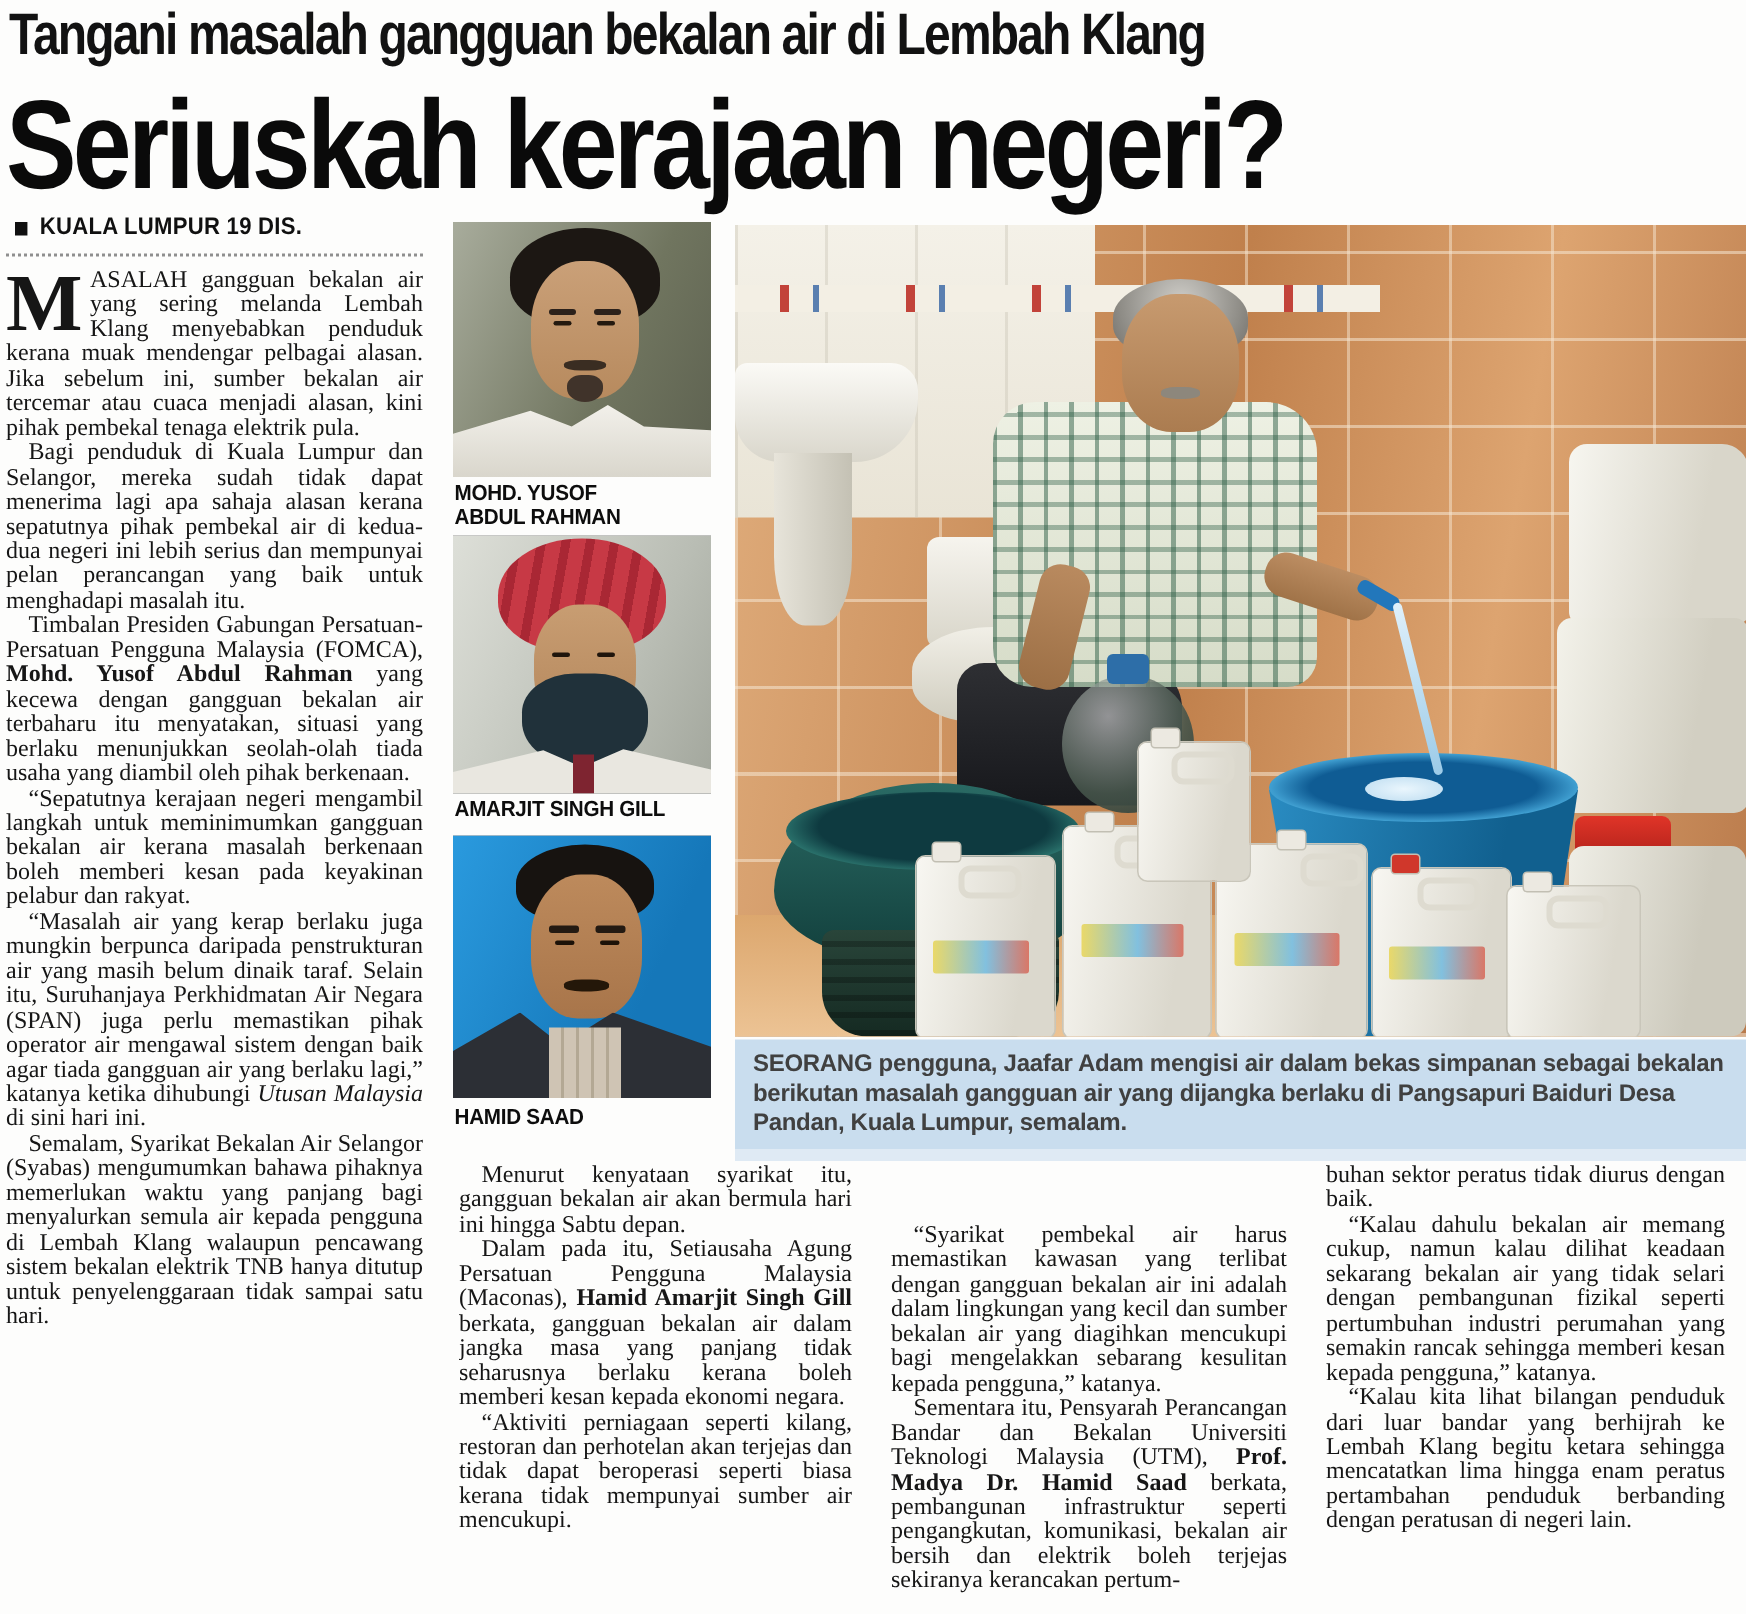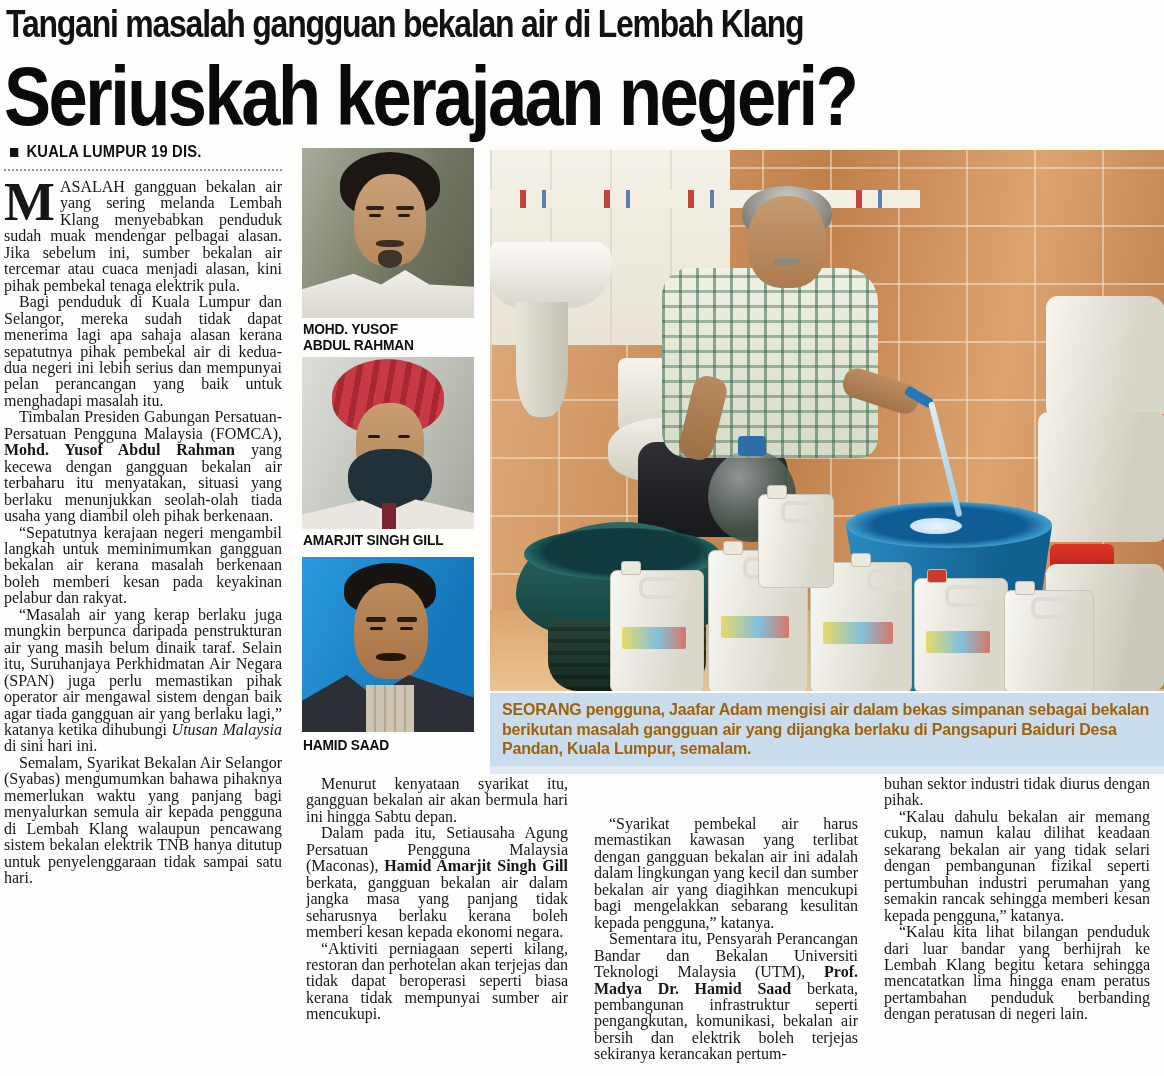--- a/index.html
+++ b/index.html
@@ -141,56 +141,56 @@
   .jcan{position:absolute;background:linear-gradient(100deg,#f8f7f2,#dbd8cd 75%);border:1px solid #c9c6ba;border-radius:7px;}
   .jcan .cap{position:absolute;top:-10px;width:18px;height:12px;background:#ece9e1;border:1px solid #c2bfb3;border-radius:3px;}
   .jcan .handle{position:absolute;top:6px;width:34px;height:14px;border:4px solid #dedbd0;border-radius:8px;background:transparent;}
   .jcan .label{position:absolute;left:12%;top:46%;width:70%;height:22px;background:
       linear-gradient(90deg,#e8d34a,#69b8e0 55%,#d95f4e);opacity:.8;border-radius:2px;}
   .redcap{background:#d0372b !important;}
 
   
   .mcap{position:absolute;left:490px;top:693px;width:674px;height:73px;background:#c9ddee;box-sizing:border-box;
         padding:7px 12px 0 12px;font-family:"Liberation Sans",sans-serif;font-weight:700;font-size:16px;
-        line-height:19.5px;color:#a16207;letter-spacing:-.2px;}
+        line-height:19.5px;color:#404040;letter-spacing:-.2px;}
   .mcap-strip{position:absolute;left:490px;top:766px;width:674px;height:8px;background:#dfeaf4;}
 </style>
 </head>
 <body>
 
 <div class="page">
 
   <div class="kicker">Tangani masalah gangguan bekalan air di Lembah Klang</div>
   <div class="headline">Seriuskah kerajaan negeri?</div>
 
   <div class="dateline">
     <span class="sq"></span>
     <span>KUALA LUMPUR 19 DIS.</span>
   </div>
   <div class="dotrule"></div>
 
   <div class="colbox col-left">
-      <p class="para"><span class="dropcap">M</span><span>ASALAH gangguan bekalan air yang sering melanda Lembah Klang menyebabkan penduduk sudah muak mendengar pelbagai alasan. Jika sebelum ini, sumber bekalan air tercemar atau cuaca menjadi alasan, kini pihak pembekal tenaga elektrik pula.</span></p>
+      <p class="para"><span class="dropcap">M</span><span>ASALAH gangguan bekalan air yang sering melanda Lembah Klang menyebabkan penduduk kerana muak mendengar pelbagai alasan. Jika sebelum ini, sumber bekalan air tercemar atau cuaca menjadi alasan, kini pihak pembekal tenaga elektrik pula.</span></p>
       <p class="para indent"><span>Bagi penduduk di Kuala Lumpur dan Selangor, mereka sudah tidak dapat menerima lagi apa sahaja alasan kerana sepatutnya pihak pembekal air di kedua-dua negeri ini lebih serius dan mempunyai pelan perancangan yang baik untuk menghadapi masalah itu.</span></p>
       <p class="para indent"><span>Timbalan Presiden Gabungan Persatuan-Persatuan Pengguna Malaysia (FOMCA), </span><b>Mohd. Yusof Abdul Rahman</b><span> yang kecewa dengan gangguan bekalan air terbaharu itu menyatakan, situasi yang berlaku menunjukkan seolah-olah tiada usaha yang diambil oleh pihak berkenaan.</span></p>
       <p class="para indent"><span>“Sepatutnya kerajaan negeri mengambil langkah untuk meminimumkan gangguan bekalan air kerana masalah berkenaan boleh memberi kesan pada keyakinan pelabur dan rakyat.</span></p>
       <p class="para indent"><span>“Masalah air yang kerap berlaku juga mungkin berpunca daripada penstrukturan air yang masih belum dinaik taraf. Selain itu, Suruhanjaya Perkhidmatan Air Negara (SPAN) juga perlu memastikan pihak operator air mengawal sistem dengan baik agar tiada gangguan air yang berlaku lagi,” katanya ketika dihubungi </span><i>Utusan Malaysia</i><span> di sini hari ini.</span></p>
       <p class="para indent"><span>Semalam, Syarikat Bekalan Air Selangor (Syabas) mengumumkan bahawa pihaknya memerlukan waktu yang panjang bagi menyalurkan semula air kepada pengguna di Lembah Klang walaupun pencawang sistem bekalan elektrik TNB hanya ditutup untuk penyelenggaraan tidak sampai satu hari.</span></p>
     </div>
   <div class="colbox col-b1">
       <p class="para indent"><span>Menurut kenyataan syarikat itu, gangguan bekalan air akan bermula hari ini hingga Sabtu depan.</span></p>
       <p class="para indent"><span>Dalam pada itu, Setiausaha Agung Persatuan Pengguna Malaysia (Maconas), </span><b>Hamid Amarjit Singh Gill</b><span> berkata, gangguan bekalan air dalam jangka masa yang panjang tidak seharusnya berlaku kerana boleh memberi kesan kepada ekonomi negara.</span></p>
       <p class="para indent"><span>“Aktiviti perniagaan seperti kilang, restoran dan perhotelan akan terjejas dan tidak dapat beroperasi seperti biasa kerana tidak mempunyai sumber air mencukupi.</span></p>
     </div>
   <div class="colbox col-b2">
       <p class="para indent"><span>“Syarikat pembekal air harus memastikan kawasan yang terlibat dengan gangguan bekalan air ini adalah dalam lingkungan yang kecil dan sumber bekalan air yang diagihkan mencukupi bagi mengelakkan sebarang kesulitan kepada pengguna,” katanya.</span></p>
       <p class="para indent"><span>Sementara itu, Pensyarah Perancangan Bandar dan Bekalan Universiti Teknologi Malaysia (UTM), </span><b>Prof. Madya Dr. Hamid Saad</b><span> berkata, pembangunan infrastruktur seperti pengangkutan, komunikasi, bekalan air bersih dan elektrik boleh terjejas sekiranya kerancakan pertum-</span></p>
     </div>
   <div class="colbox col-b3">
-      <p class="para"><span>buhan sektor industri tidak diurus dengan pihak.</span></p>
+      <p class="para"><span>buhan sektor peratus tidak diurus dengan baik.</span></p>
       <p class="para indent"><span>“Kalau dahulu bekalan air memang cukup, namun kalau dilihat keadaan sekarang bekalan air yang tidak selari dengan pembangunan fizikal seperti pertumbuhan industri perumahan yang semakin rancak sehingga memberi kesan kepada pengguna,” katanya.</span></p>
       <p class="para indent"><span>“Kalau kita lihat bilangan penduduk dari luar bandar yang berhijrah ke Lembah Klang begitu ketara sehingga mencatatkan lima hingga enam peratus pertambahan penduduk berbanding dengan peratusan di negeri lain.</span></p>
     </div>
 
   <div class="portrait" style="top:148px;height:170px;">
     <div class="abs p1-bg"></div>
     <div class="abs p1-hair"></div>
     <div class="abs p1-face"></div>
     <div class="abs p1-brow"></div>
     <div class="abs p1-brow2"></div>

